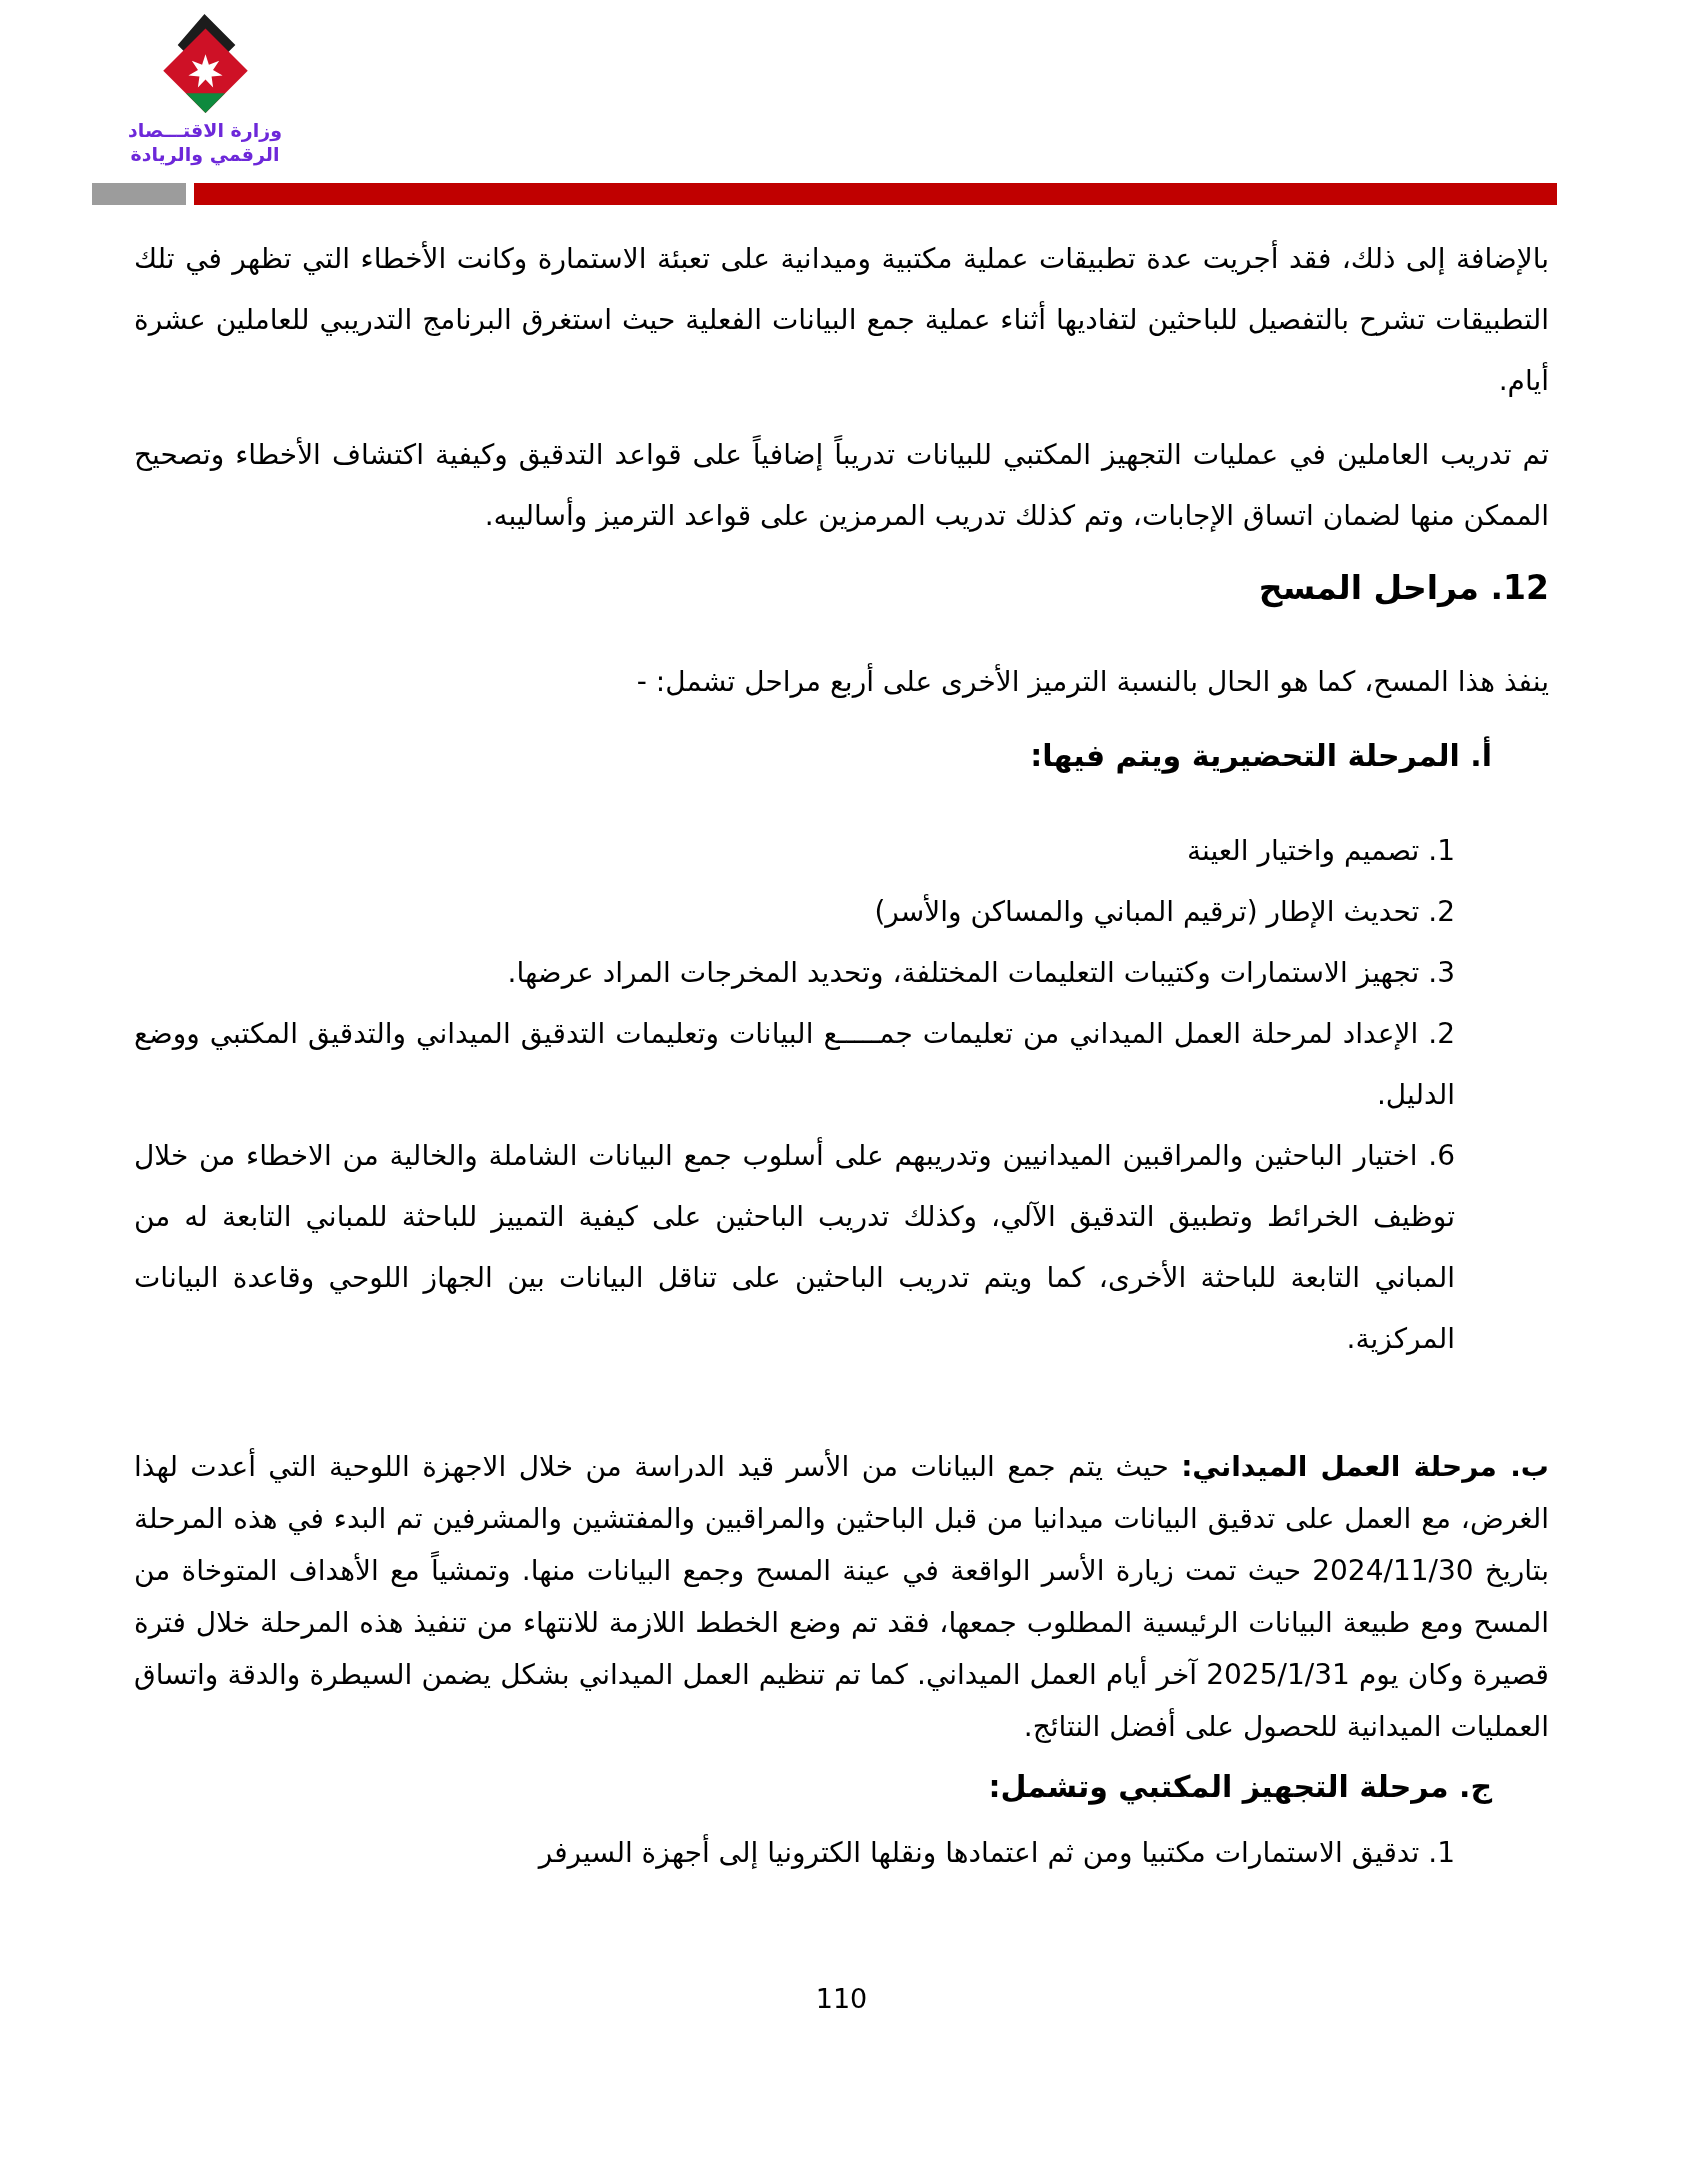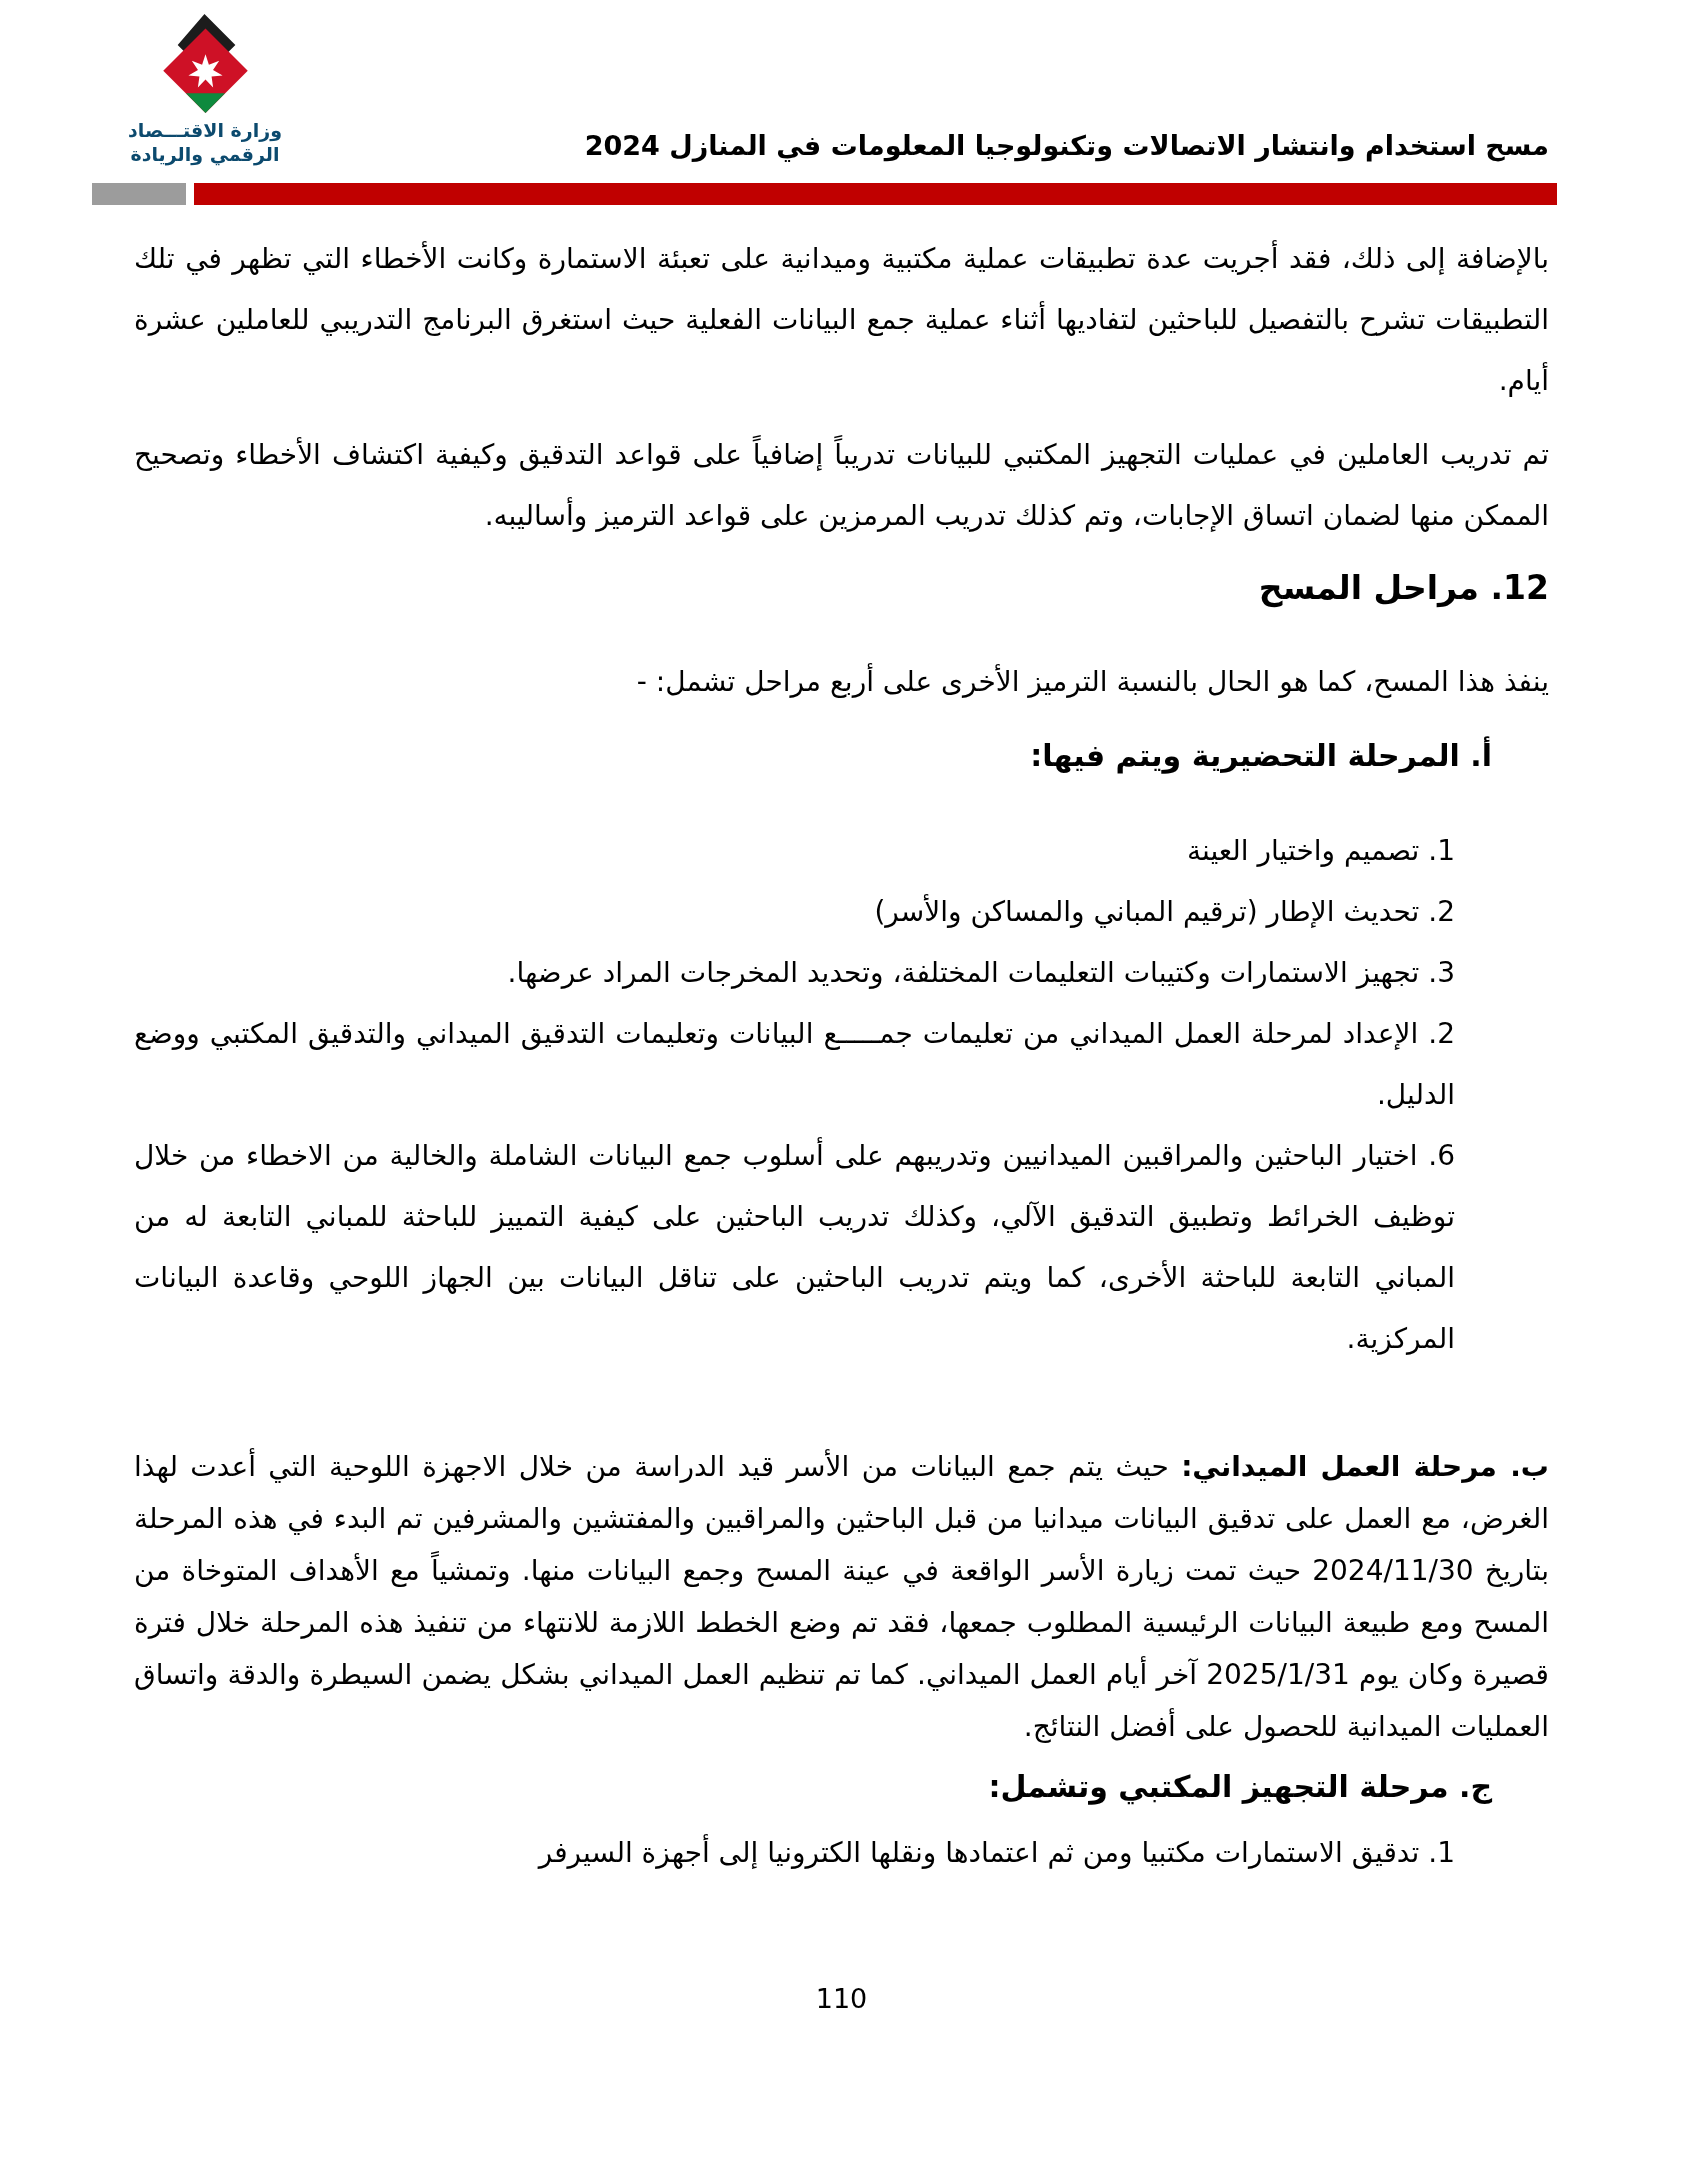--- a/index.html
+++ b/index.html
@@ -8,21 +8,21 @@
     font-family:"DejaVu Sans", sans-serif;color:#000;
     position:relative;overflow:hidden;
   }
   .page{position:absolute;inset:0;}
 
   
   .logo{position:absolute;left:111px;top:14px;width:188px;text-align:center;}
   .logo svg{display:block;margin:0 auto;}
   .logo-text{
     direction:rtl;font-weight:bold;font-size:19px;line-height:1.25;
-    color:#0c4a6e;letter-spacing:0;margin-top:2px;
+    color:#6d28d9;letter-spacing:0;margin-top:2px;
   }
   .header-title{
     position:absolute;right:134px;top:130px;direction:rtl;
     font-size:27px;font-weight:bold;white-space:nowrap;text-align:right;
   }
   .rule{position:absolute;top:183px;left:0;right:0;height:22px;}
   .rule .gray{position:absolute;left:92px;top:0;width:94px;height:22px;background:#9c9c9c;}
   .rule .red{position:absolute;left:194px;top:0;right:126px;height:22px;background:#c00000;}
 
   
@@ -57,21 +57,20 @@
       <polygon points="31,77 69,77 50,96" fill="#0e8a3e"></polygon>
 
       <polygon fill="#ffffff" points="50,39 53.3,49.2 63.3,45.4 57.3,54.3 66.6,59.8 55.9,60.7 57.4,71.3 50,63.5 42.6,71.3 44.1,60.7 33.4,59.8 42.7,54.3 36.7,45.4 46.7,49.2"></polygon>
     </svg>
     <div class="logo-text">
       <div>وزارة الاقتـــصاد</div>
       <div>الرقمي والريادة</div>
     </div>
   </div>
 
-  <div class="header-title">مسح استخدام وانتشار الاتصالات وتكنولوجيا المعلومات في المنازل 2024</div>
 
   <div class="rule">
     <span class="gray"></span>
     <span class="red"></span>
   </div>
 
   <div class="blk para" style="top:424px">تم تدريب العاملين في عمليات التجهيز المكتبي للبيانات تدريباً إضافياً على قواعد التدقيق وكيفية اكتشاف الأخطاء وتصحيح الممكن منها لضمان اتساق الإجابات، وتم كذلك تدريب المرمزين على قواعد الترميز وأساليبه.</div>
 
   <div class="blk para" style="top:228px">بالإضافة إلى ذلك، فقد أجريت عدة تطبيقات عملية مكتبية وميدانية على تعبئة الاستمارة وكانت الأخطاء التي تظهر في تلك التطبيقات تشرح بالتفصيل للباحثين لتفاديها أثناء عملية جمع البيانات الفعلية حيث استغرق البرنامج التدريبي للعاملين عشرة أيام.</div>
 

